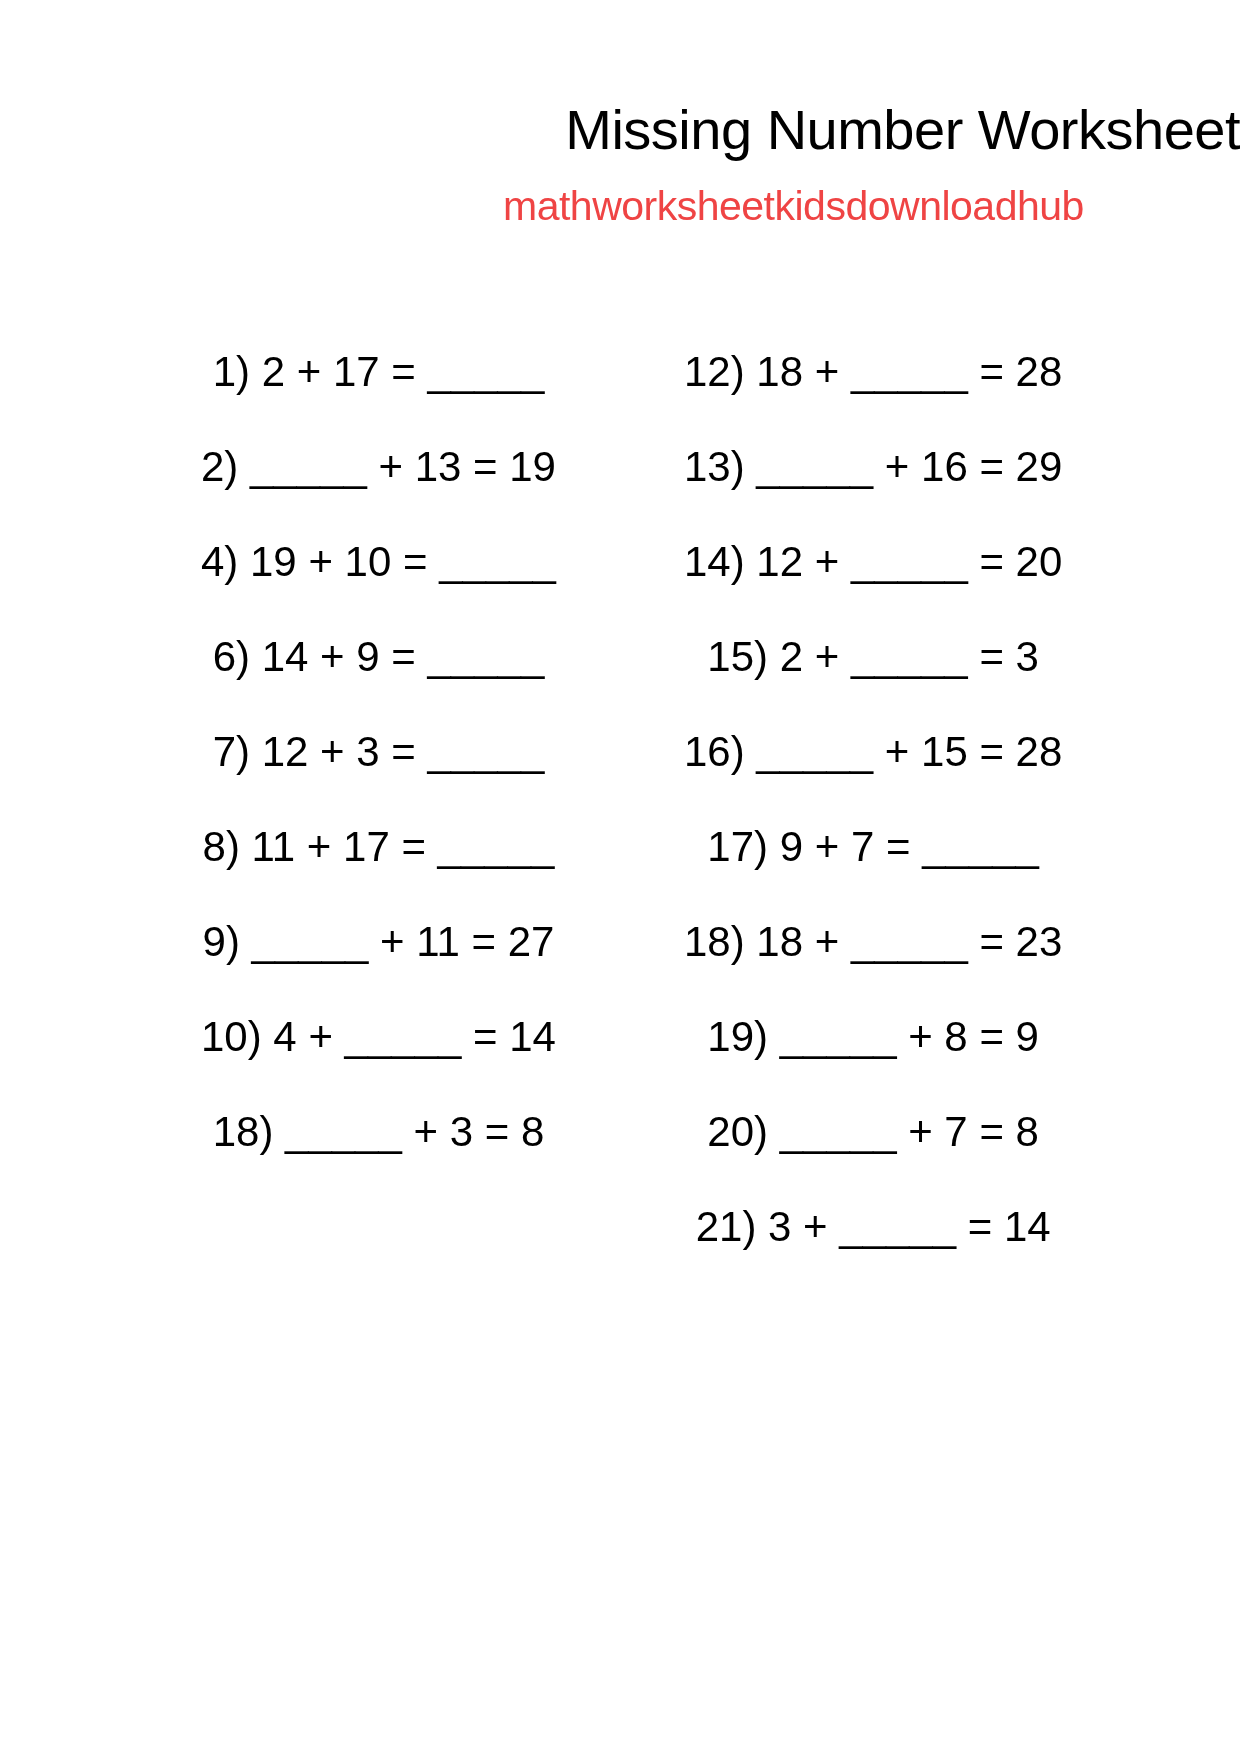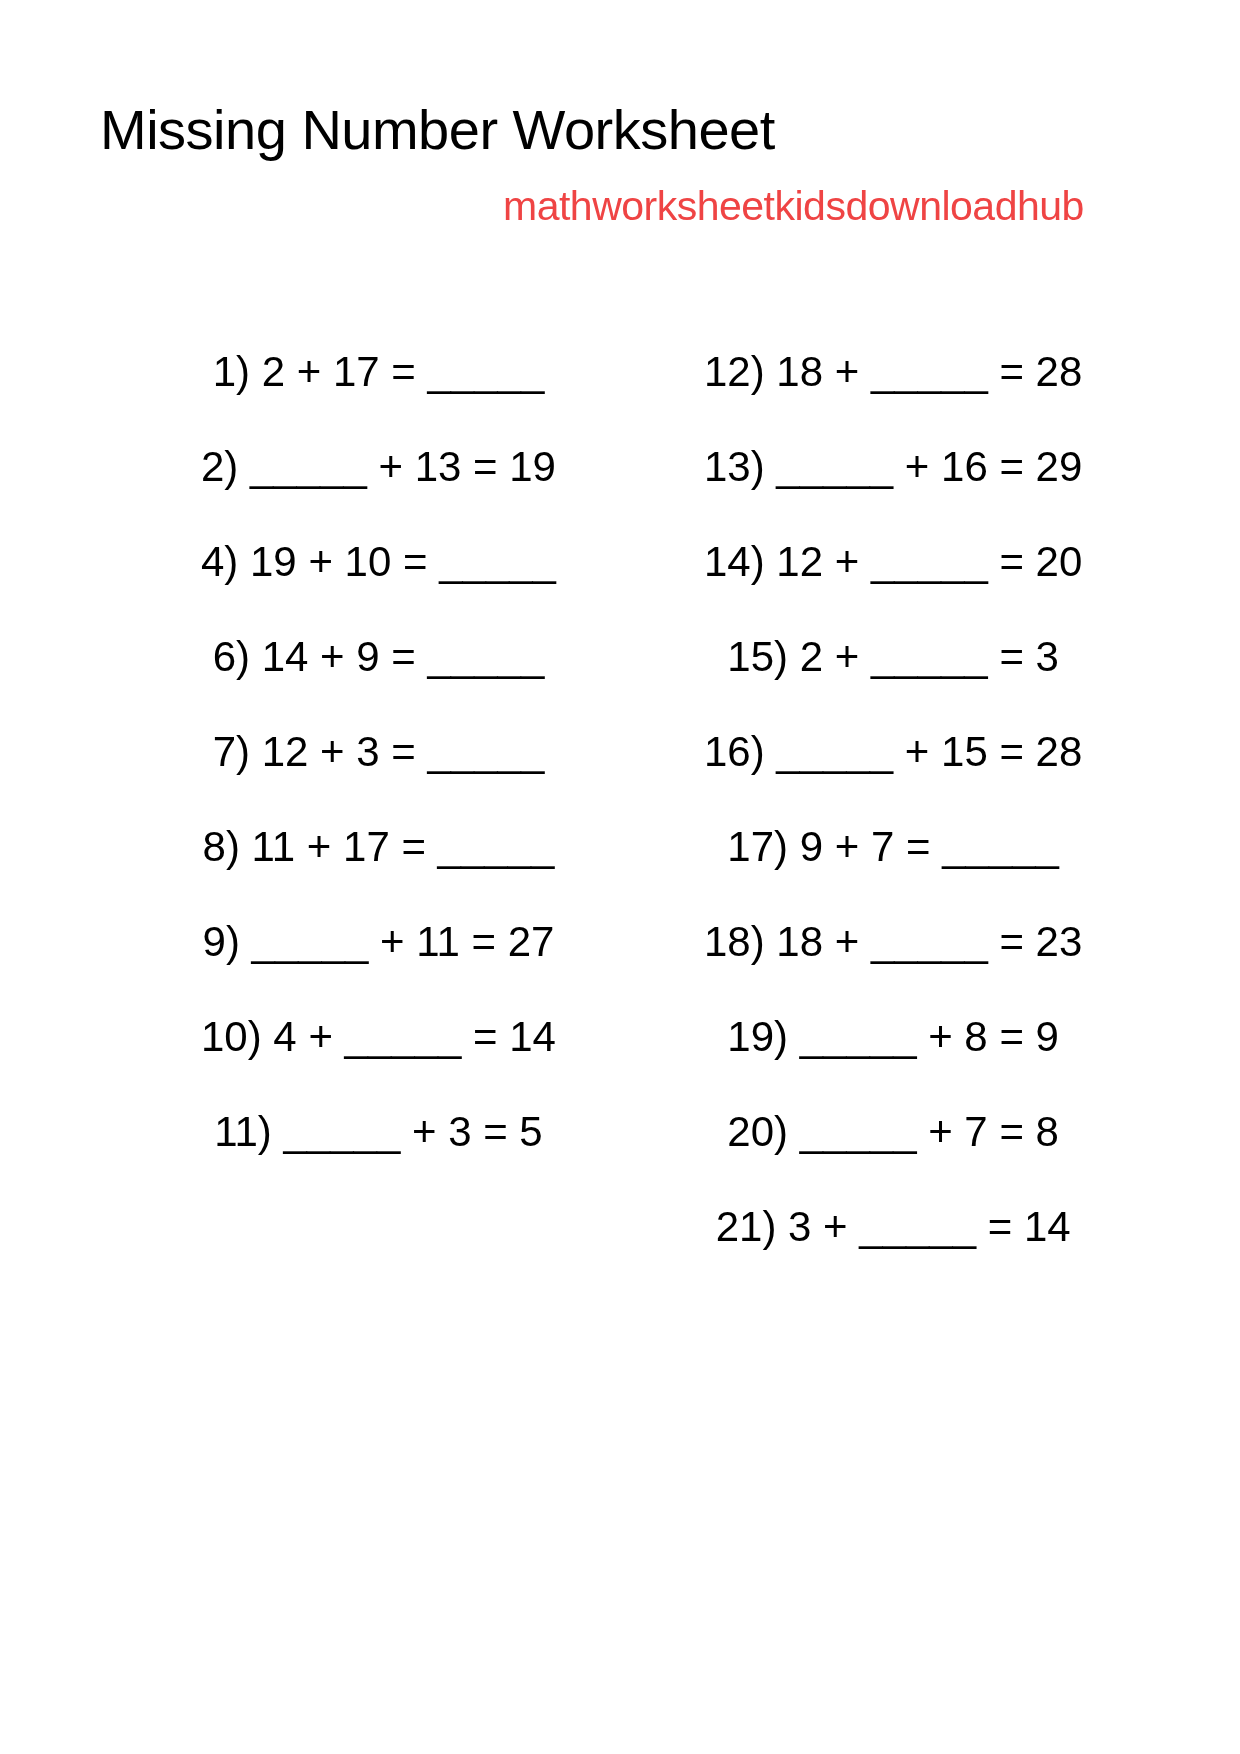--- a/index.html
+++ b/index.html
@@ -13,21 +13,21 @@
       position: relative;
       overflow: hidden;
       font-family: "Liberation Sans", sans-serif;
       color: #000000;
     }
     .title {
       position: absolute;
       left: 0;
       top: 98px;
       width: 1240px;
-      text-align: left;
+      text-align: right;
       padding-left: 100px;
       box-sizing: border-box;
       font-size: 56px;
       line-height: 64px;
       letter-spacing: -0.5px;
     }
     .subtitle {
       position: absolute;
       left: 503px;
       top: 182px;
@@ -35,21 +35,21 @@
       line-height: 48px;
       color: #ef4444;
       letter-spacing: -0.5px;
     }
     .col {
       position: absolute;
       top: 348px;
       text-align: center;
     }
     .col-left { left: 201px; }
-    .col-right { left: 704px; }
+    .col-right { left: 684px; }
     .problem {
       height: 95px;
       font-size: 42px;
       line-height: 48px;
       white-space: pre;
     }
   </style>
 </head>
 <body>
 
@@ -58,21 +58,21 @@
 
 <div class="col col-left">
   <div class="problem">1) 2 + 17 = _____</div>
   <div class="problem">2) _____ + 13 = 19</div>
   <div class="problem">4) 19 + 10 = _____</div>
   <div class="problem">6) 14 + 9 = _____</div>
   <div class="problem">7) 12 + 3 = _____</div>
   <div class="problem">8) 11 + 17 = _____</div>
   <div class="problem">9) _____ + 11 = 27</div>
   <div class="problem">10) 4 + _____ = 14</div>
-  <div class="problem">11) _____ + 3 = 5</div>
+  <div class="problem">18) _____ + 3 = 8</div>
 </div>
 
 <div class="col col-right">
   <div class="problem">12) 18 + _____ = 28</div>
   <div class="problem">13) _____ + 16 = 29</div>
   <div class="problem">14) 12 + _____ = 20</div>
   <div class="problem">15) 2 + _____ = 3</div>
   <div class="problem">16) _____ + 15 = 28</div>
   <div class="problem">17) 9 + 7 = _____</div>
   <div class="problem">18) 18 + _____ = 23</div>

